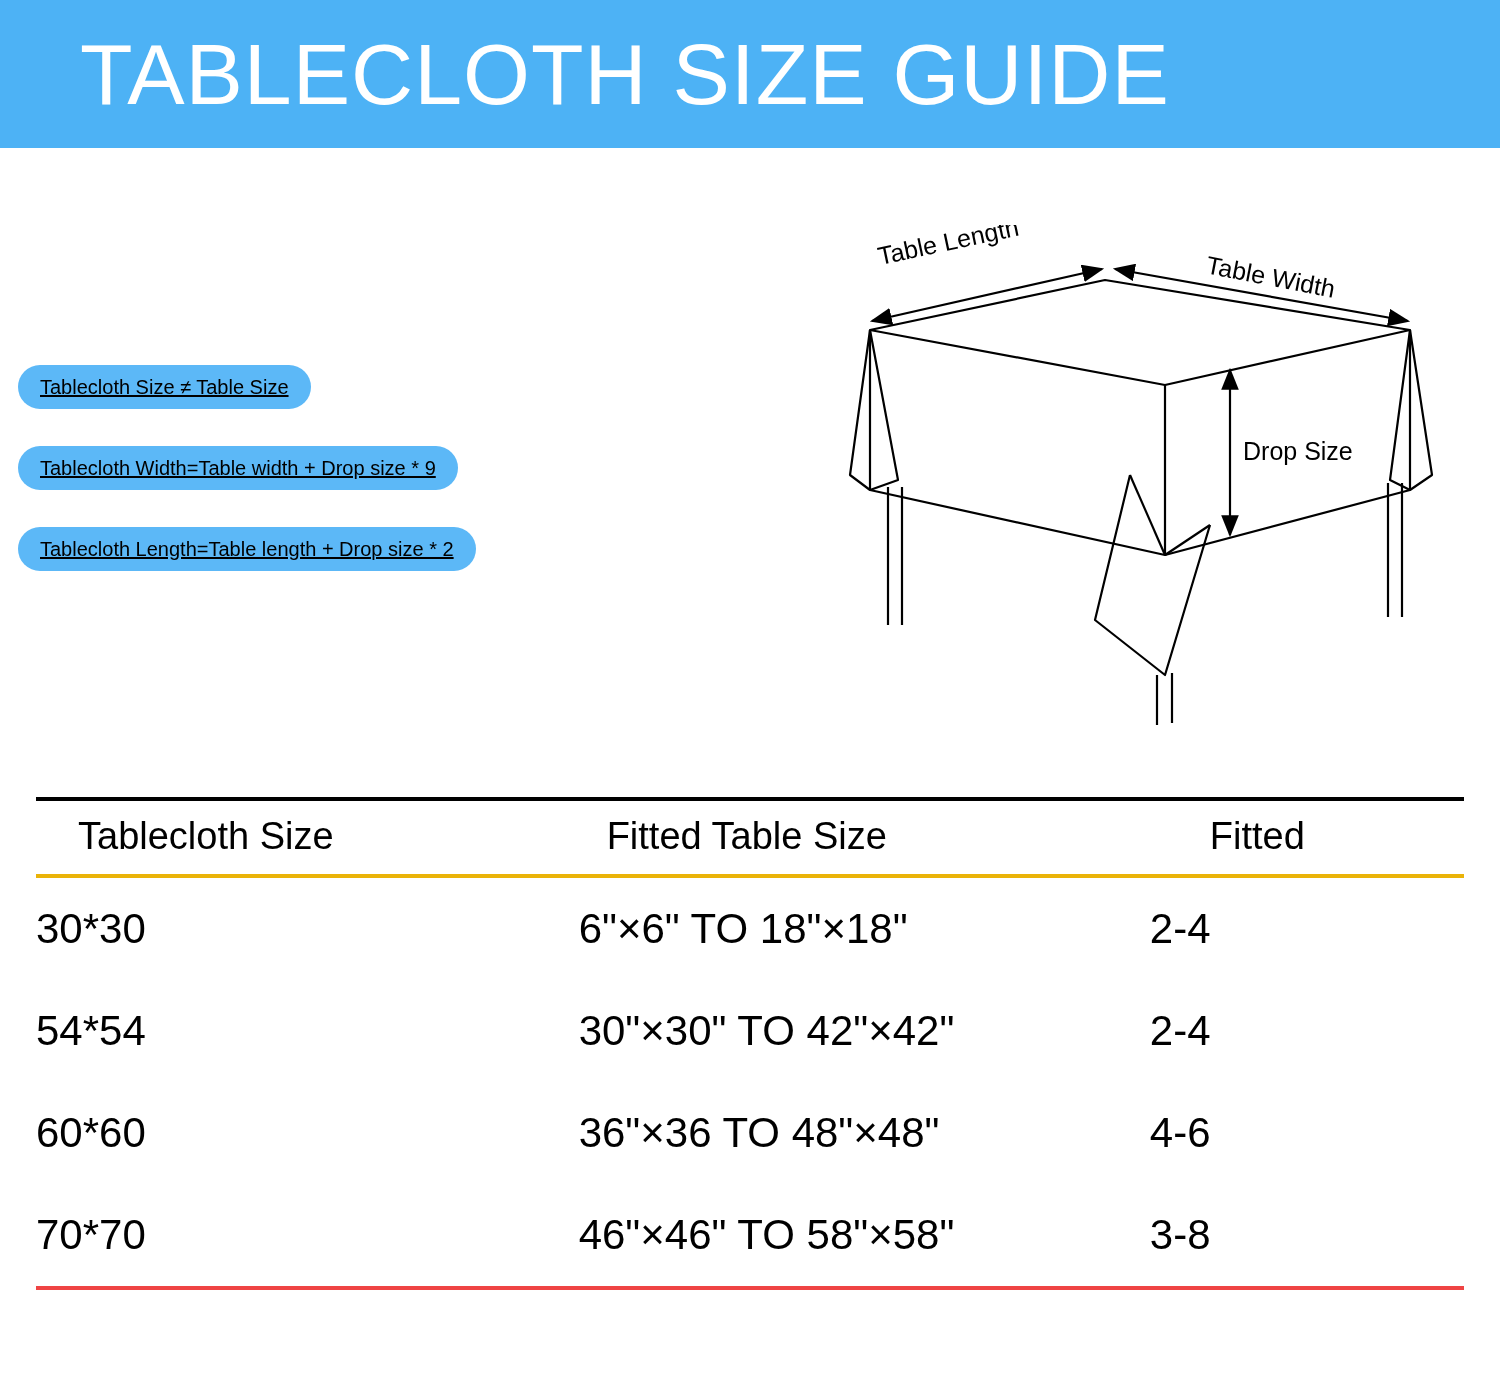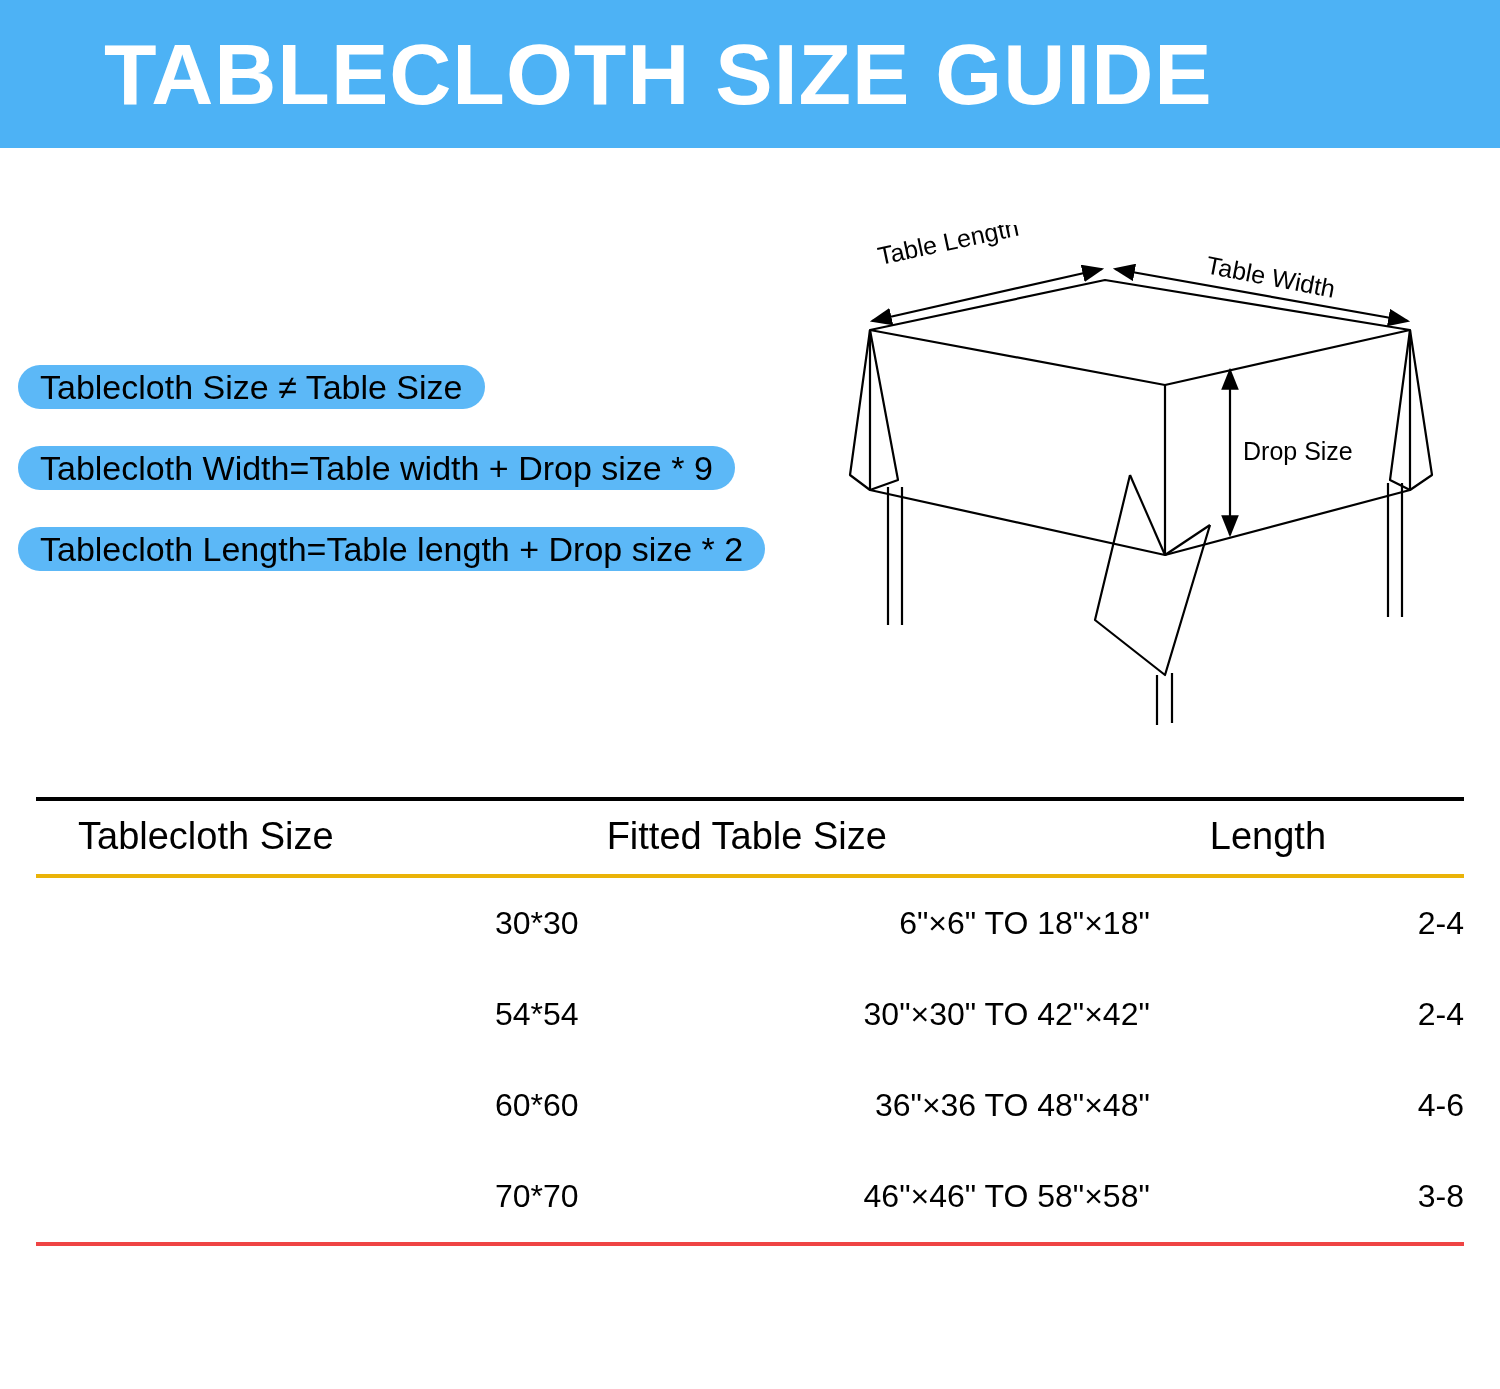--- a/index.html
+++ b/index.html
@@ -21,47 +21,48 @@
     position: absolute;
     left: 0;
     top: 0;
     width: 1500px;
     height: 148px;
     background: #4db2f5;
     display: flex;
     align-items: center;
   }
   .banner-title {
-    margin-left: 104px;
+    margin-left: 80px;
     font-size: 86px;
-    font-weight: bold;
+    font-weight: normal;
     color: #ffffff;
     letter-spacing: 1px;
     line-height: 1;
     white-space: nowrap;
   }
 
   
   .pills {
     position: absolute;
     left: 18px;
     top: 365px;
     width: 820px;
   }
   .pill {
     background: #5cb8f7;
     color: #000000;
     border-radius: 22px;
-    font-size: 34px;
+    font-size: 20px;
     height: 44px;
     display: inline-flex;
     align-items: center;
     padding: 0 22px;
     margin-bottom: 37px;
     white-space: nowrap;
+    text-decoration: underline;
   }
 
   
   .illustration {
     position: absolute;
     left: 810px;
     top: 225px;
     width: 640px;
     height: 510px;
   }
@@ -79,23 +80,23 @@
   }
   .size-table thead th {
     font-size: 38px;
     font-weight: normal;
     text-align: left;
     padding: 14px 0 16px 0;
     border-top: 4px solid #000;
     border-bottom: 4px solid #eab308;
   }
   .size-table tbody td {
-    font-size: 32px;
+    font-size: 42px;
     padding: 27px 0;
-    text-align: right;
+    text-align: left;
   }
   .size-table tbody tr:last-child td {
     border-bottom: 4px solid #ef4444;
   }
   .col-a { width: 38%; }
   .col-b { width: 40%; }
   .col-c { width: 22%; }
   .size-table thead th.col-a { padding-left: 42px; }
   .size-table thead th.col-b { padding-left: 28px; }
   .size-table thead th.col-c { padding-left: 60px; }
@@ -164,21 +165,21 @@
     <text x="395" y="48" transform="rotate(11 395 48)" font-family="Liberation Sans, sans-serif" font-size="25" fill="#000">Table Width</text>
     <text x="433" y="235" font-family="Liberation Sans, sans-serif" font-size="25" fill="#000">Drop Size</text>
   </svg>
 </div>
 
 <table class="size-table">
   <thead>
     <tr>
       <th class="col-a">Tablecloth Size</th>
       <th class="col-b">Fitted Table Size</th>
-      <th class="col-c">Length</th>
+      <th class="col-c">Fitted</th>
     </tr>
   </thead>
   <tbody>
     <tr>
       <td class="txt-l">30*30</td>
       <td class="txt-l">6"×6" TO 18"×18"</td>
       <td class="txt-l">2-4</td>
     </tr>
     <tr>
       <td class="txt-l">54*54</td>

